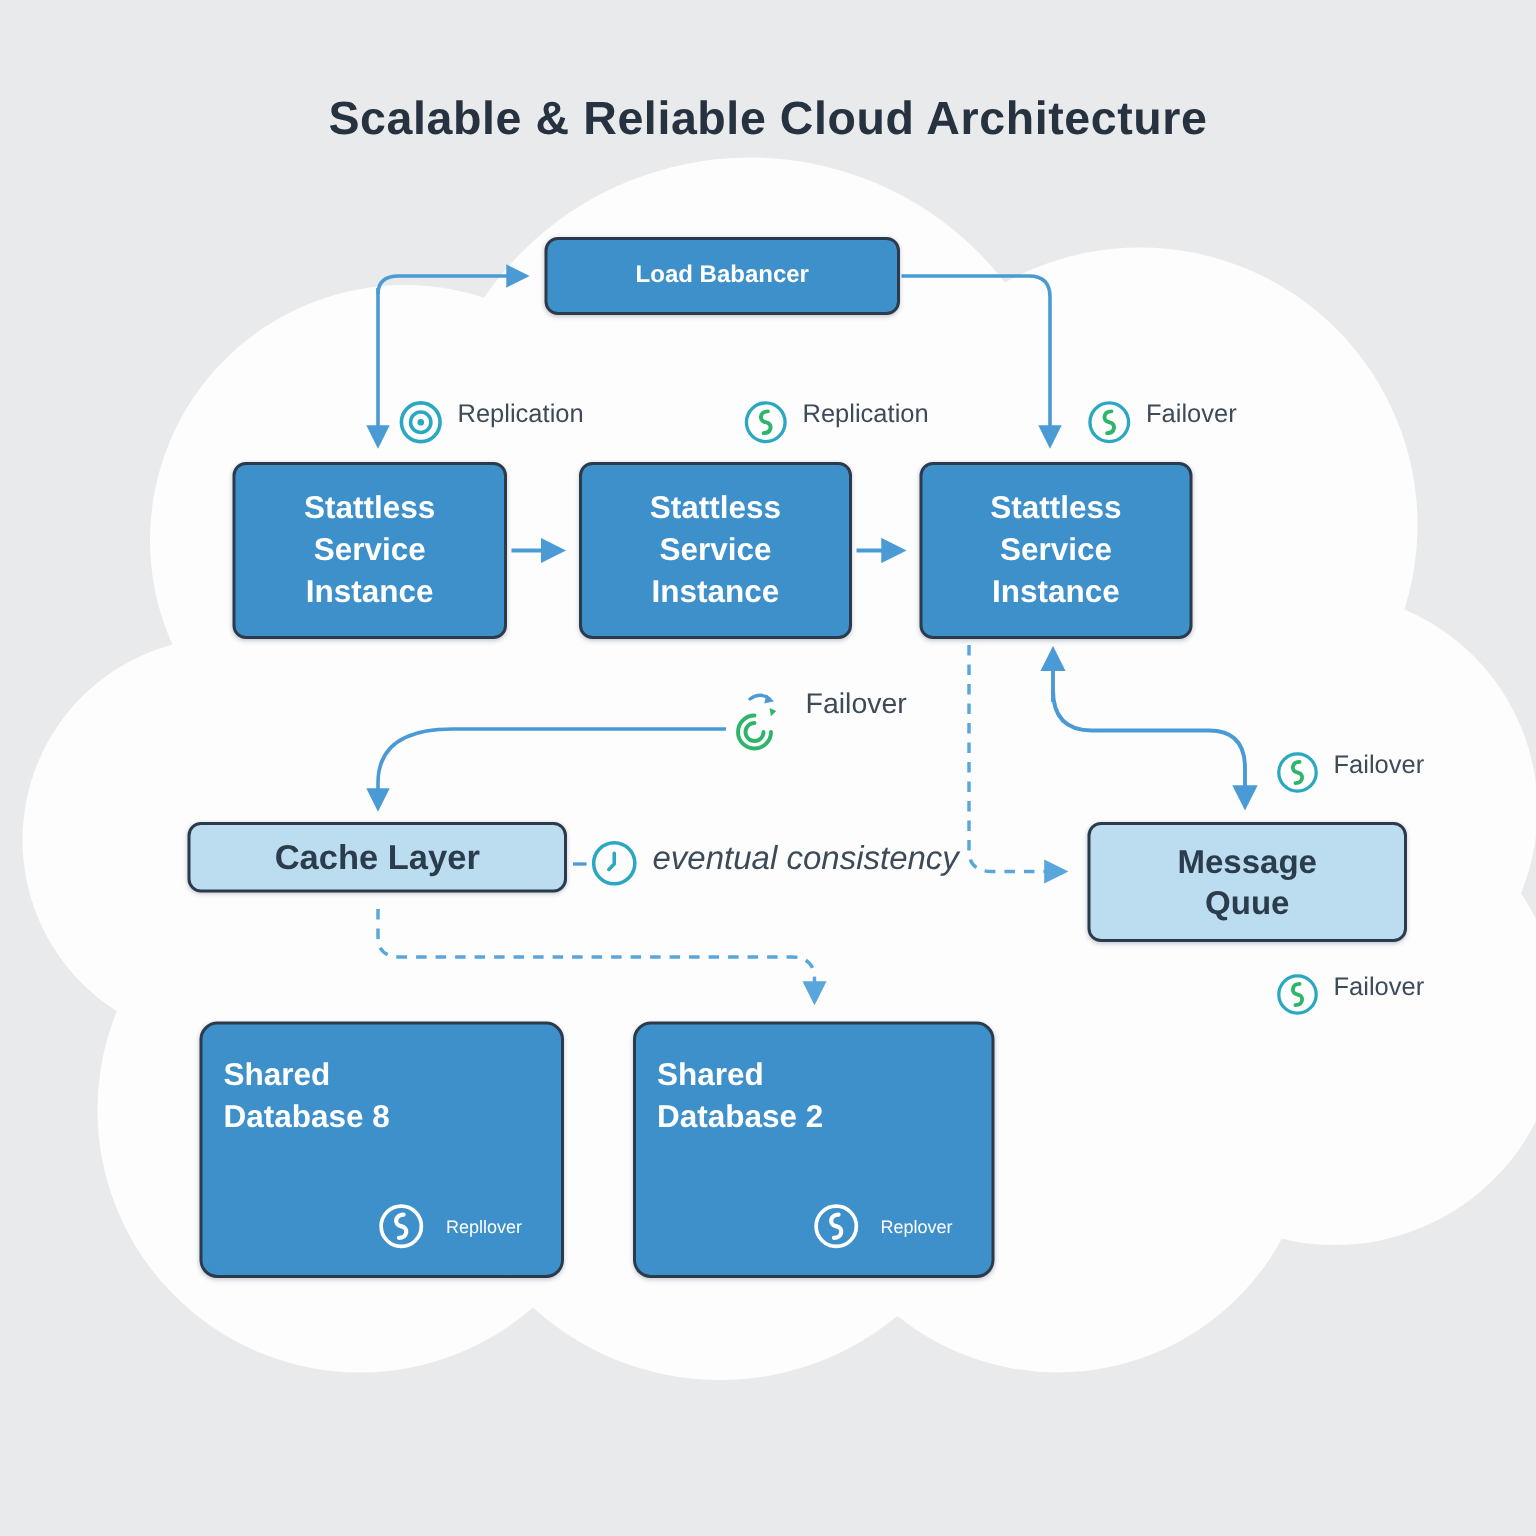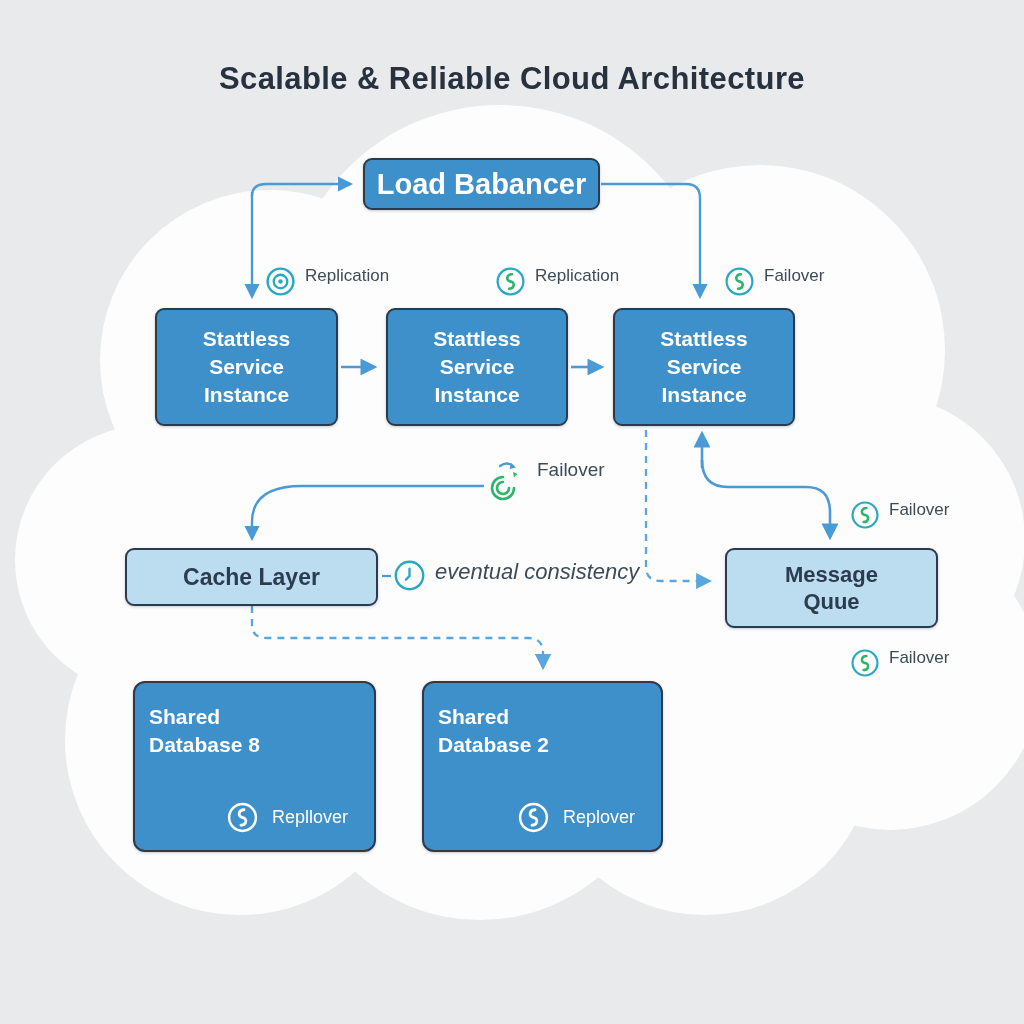--- a/index.html
+++ b/index.html
@@ -34,21 +34,21 @@
   .node.light { background:#bcdcf0; color:#2b3c4d; }
   .node .multi { line-height:28px; }
 
   .node.db {
     align-items:flex-start; justify-content:flex-start; text-align:left;
     padding:20px 0 0 14px; border-radius:12px;
   }
   .db-badge {
     position:absolute; right:26px; bottom:16px;
     display:flex; align-items:center; gap:13px;
-    color:#ffffff; font-size:18px; font-weight:400;
+    color:#ffffff; font-size:12px; font-weight:400;
   }
 
   .annotation {
     position:absolute; z-index:2;
     display:flex; gap:9px;
     color:#3d4b59; font-size:17px; font-weight:400;
   }
   .annotation .icn { flex:0 0 auto; display:block; }
 </style>
 </head>
@@ -92,21 +92,21 @@
     <path d="M 382,576 L 391,576" fill="none" stroke="#4a9bd5" stroke-width="2.2"></path>
 
     <path d="M 702,468 L 702,434" fill="none" stroke="#4a9bd5" stroke-width="2.6" marker-end="url(#arrS)"></path>
     <path d="M 702,460 Q 702,487 728,487 L 806,487 Q 830,487 830,512 L 830,537" fill="none" stroke="#4a9bd5" stroke-width="2.6" marker-end="url(#arrS)"></path>
 
     <path d="M 646,430 L 646,567 Q 646,581 661,581 L 709,581" fill="none" stroke="#58a6db" stroke-width="2.3" stroke-dasharray="7 6" marker-end="url(#arrD)"></path>
 
     <path d="M 252,606 L 252,625 Q 252,638 267,638 L 528,638 Q 543,638 543,653 L 543,667" fill="none" stroke="#58a6db" stroke-width="2.3" stroke-dasharray="7 6" marker-end="url(#arrD)"></path>
   </svg>
 
-  <div class="node" style="left:363px; top:158px; width:237px; height:52px; font-size:29px;">
+  <div class="node" style="left:363px; top:158px; width:237px; height:52px; font-size:16px;">
     <span>Load Babancer</span>
   </div>
 
   <div class="node" style="left:155px; top:308px; width:183px; height:118px; font-size:21px;">
     <div class="multi">
       <div>Stattless</div>
       <div>Service</div>
       <div>Instance</div>
     </div>
   </div>
@@ -120,21 +120,21 @@
   </div>
 
   <div class="node" style="left:613px; top:308px; width:182px; height:118px; font-size:21px;">
     <div class="multi">
       <div>Stattless</div>
       <div>Service</div>
       <div>Instance</div>
     </div>
   </div>
 
-  <div class="node light" style="left:125px; top:548px; width:253px; height:58px; font-size:23px;">
+  <div class="node light" style="left:125px; top:548px; width:253px; height:47px; font-size:23px;">
     <span>Cache Layer</span>
   </div>
 
   <div class="node light" style="left:725px; top:548px; width:213px; height:80px; font-size:22px;">
     <div class="multi" style="line-height:27px;">
       <div>Message</div>
       <div>Quue</div>
     </div>
   </div>
 

